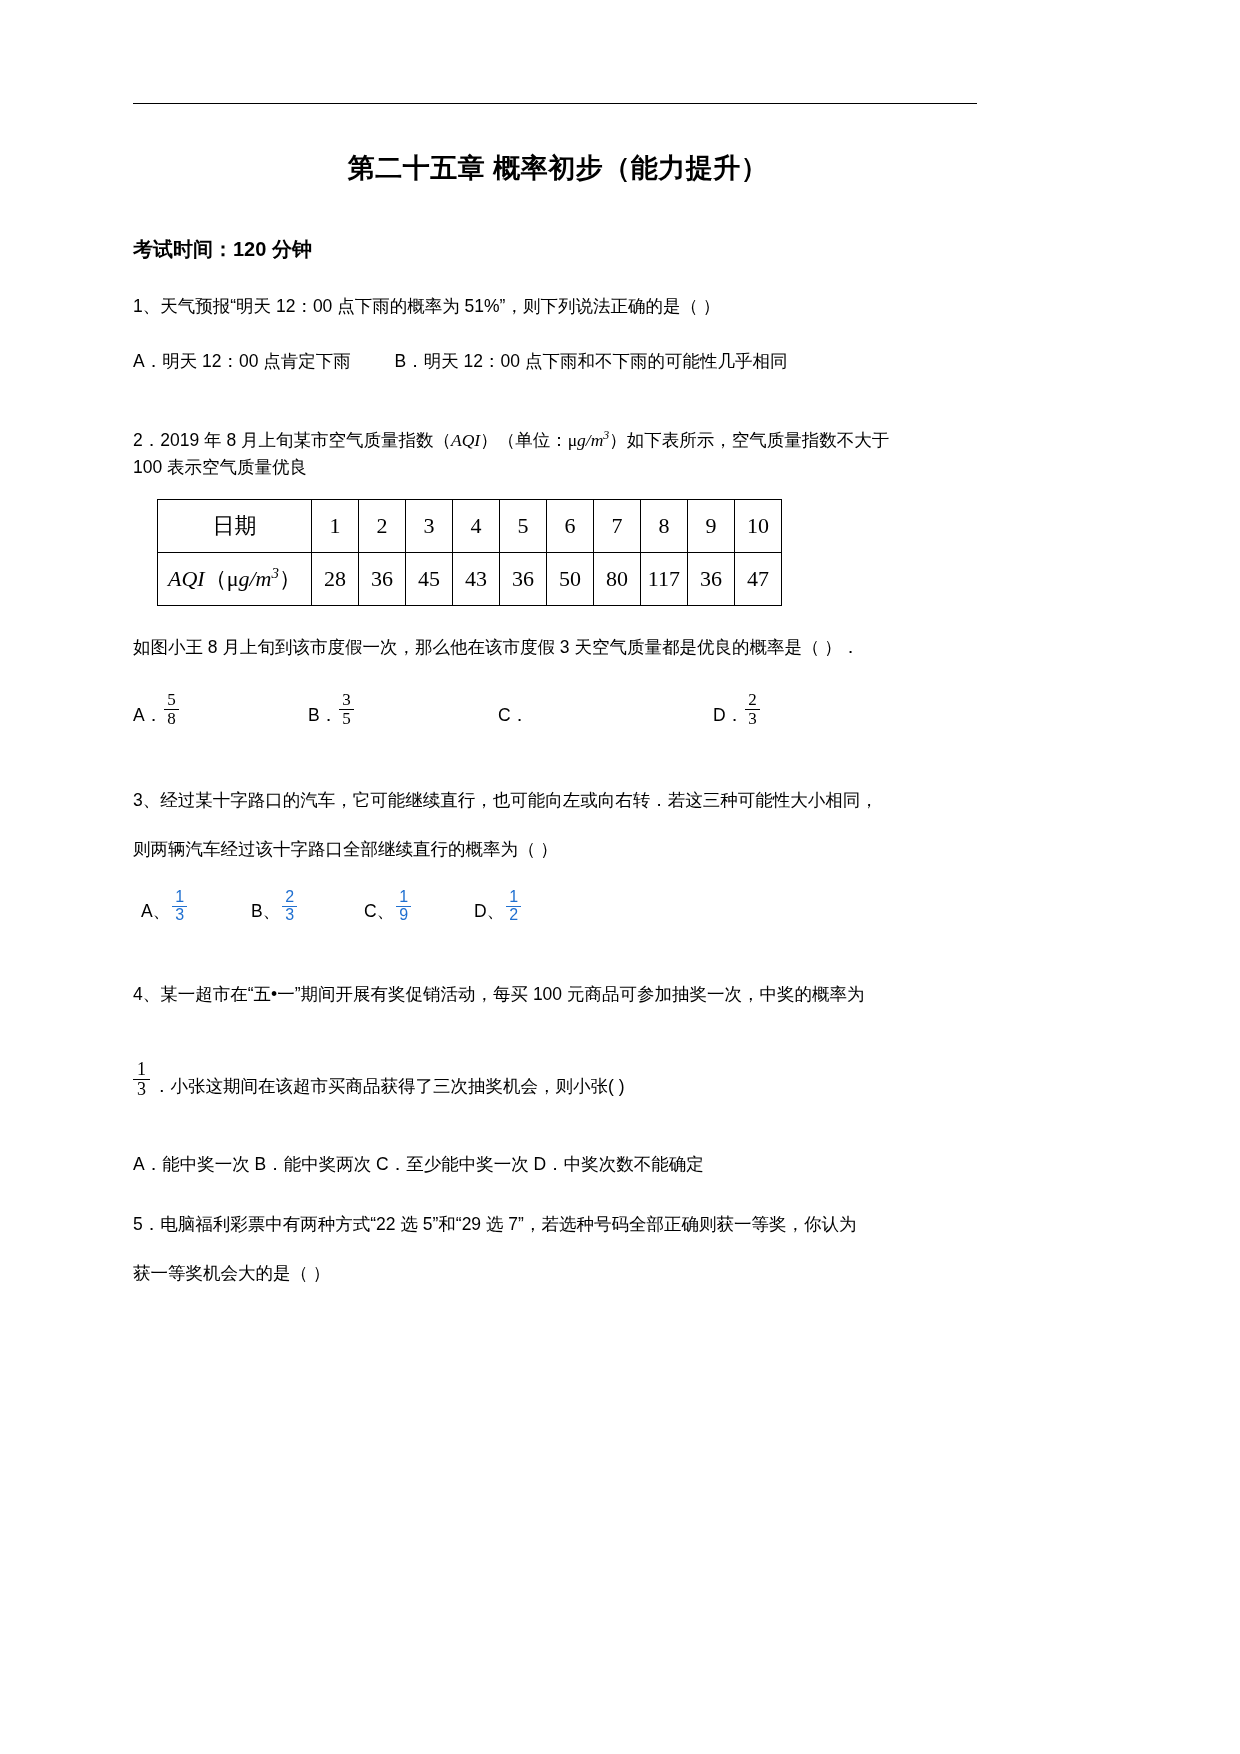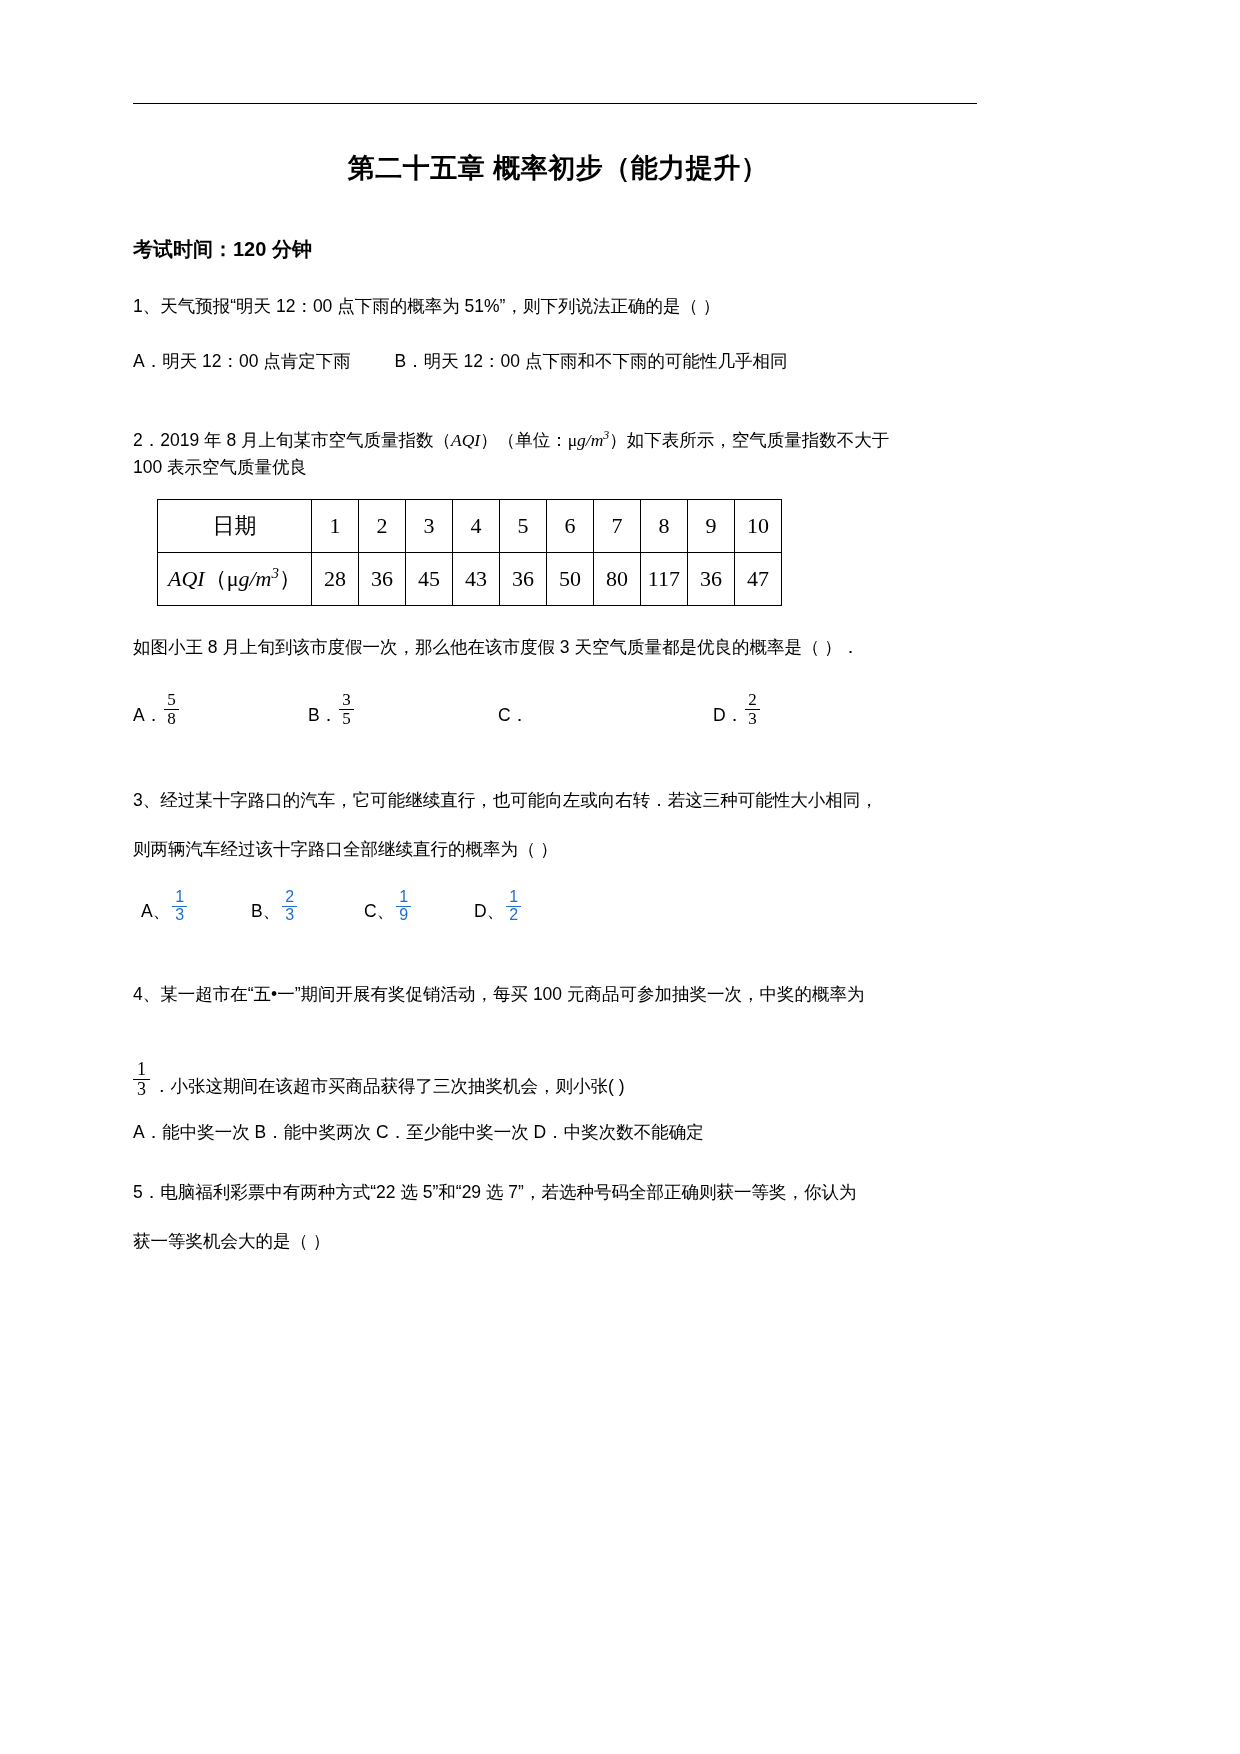--- a/index.html
+++ b/index.html
@@ -271,19 +271,19 @@
     <div class="q" style="margin-top:58px;">4、某一超市在“五•一”期间开展有奖促销活动，每买 100 元商品可参加抽奖一次，中奖的概率为</div>
 
     <div class="q4frac">
       <span class="bigfrac">
         <span class="num">1</span>
         <span class="den">3</span>
       </span>
       <span>．小张这期间在该超市买商品获得了三次抽奖机会，则小张(  )</span>
     </div>
 
-    <div class="opts" style="margin-top:20px;">A．能中奖一次    B．能中奖两次  C．至少能中奖一次    D．中奖次数不能确定</div>
+    <div class="opts" style="margin-top:52px;">A．能中奖一次    B．能中奖两次  C．至少能中奖一次    D．中奖次数不能确定</div>
 
     <div class="q" style="margin-top:34px;">5．电脑福利彩票中有两种方式“22 选 5”和“29 选 7”，若选种号码全部正确则获一等奖，你认为</div>
     <div class="q" style="margin-top:22px;">获一等奖机会大的是（      ）</div>
 
   </div>
 </div>
 
 </body></html>

